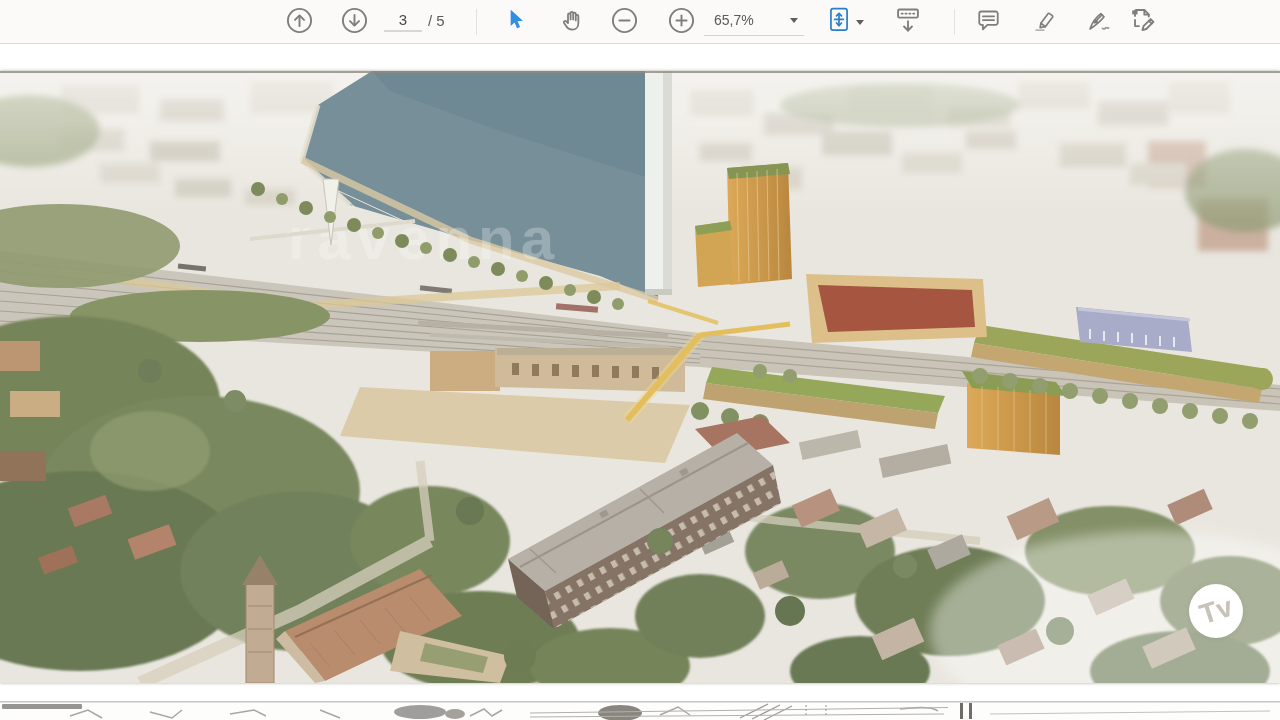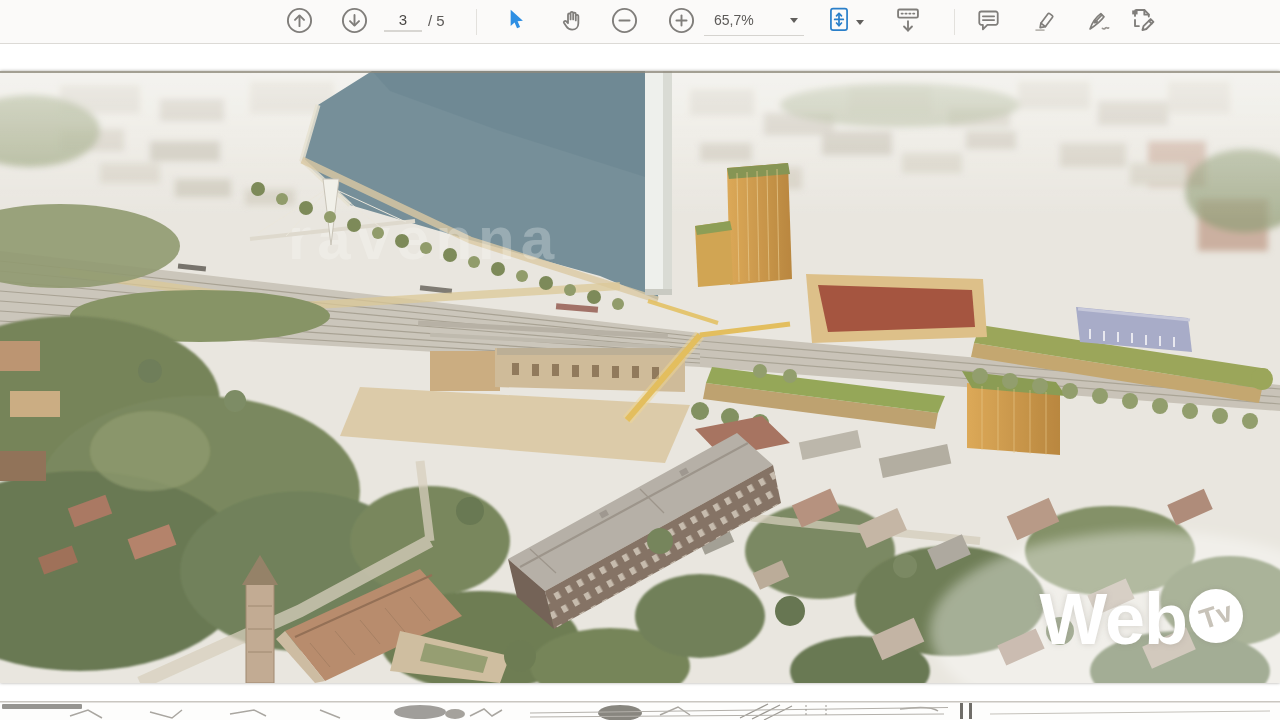--- a/index.html
+++ b/index.html
@@ -543,20 +543,19 @@
         <line x1="826" y1="4" x2="826" y2="16" stroke="#9b9892" stroke-width="1" stroke-dasharray="2,2"></line>
         <rect x="960" y="2" width="3" height="16" fill="#6f6d68"></rect>
         <rect x="969" y="2" width="3" height="16" fill="#6f6d68"></rect>
         <line x1="990" y1="13" x2="1270" y2="10" stroke="#c4c1ba" stroke-width="1"></line>
       </svg>
     </div>
   </div>
 
   <div class="tv-overlay">
     <div class="tv-logo">
-      <span class="tv-web">Web</span>
       <span class="tv-circle">
         <span class="tv-badge">Tv</span>
       </span>
     </div>
   </div>
 
 </div>
 
 </body></html>

